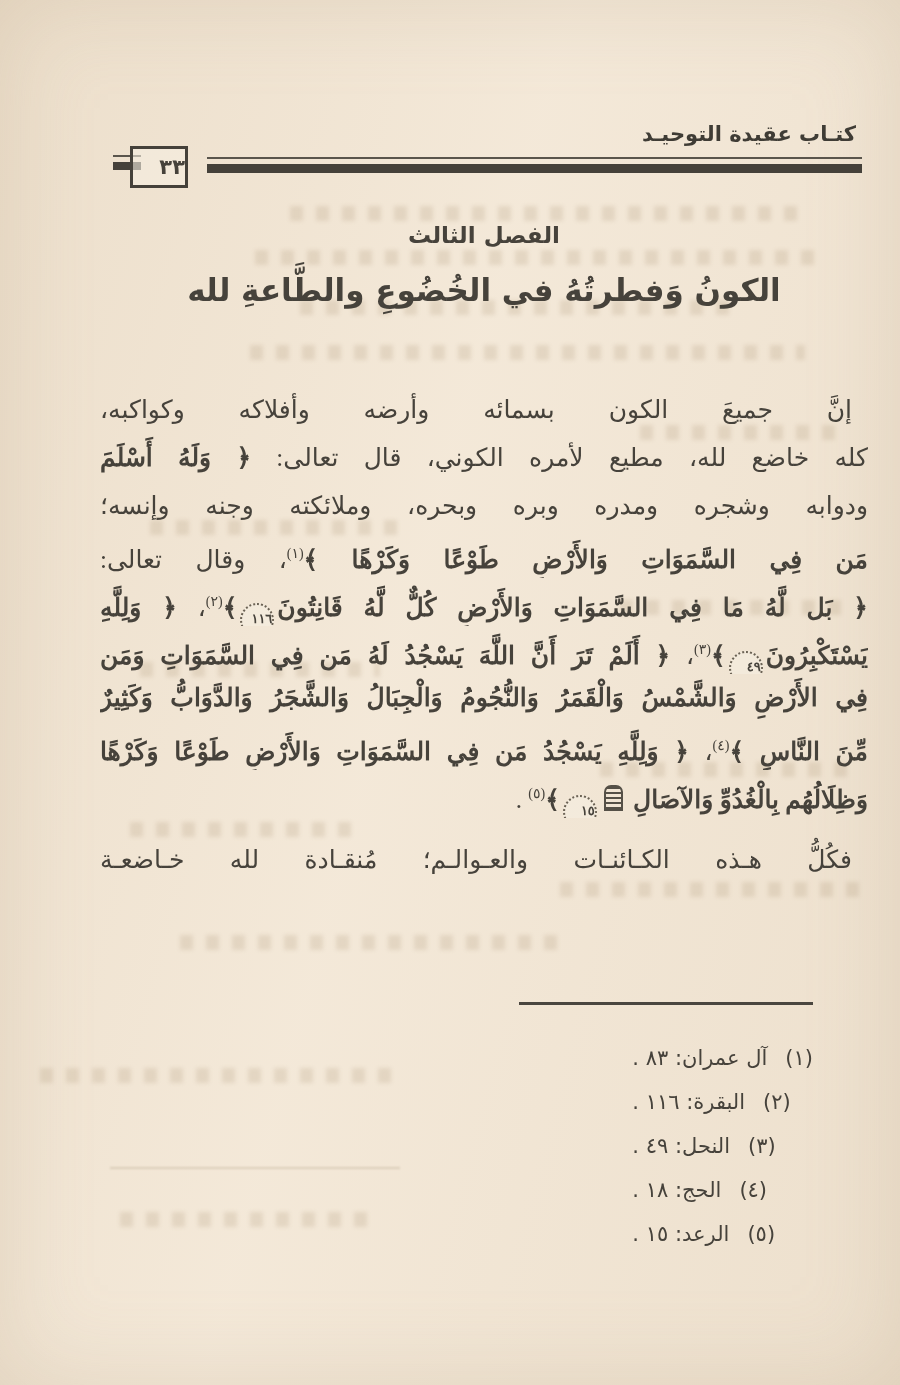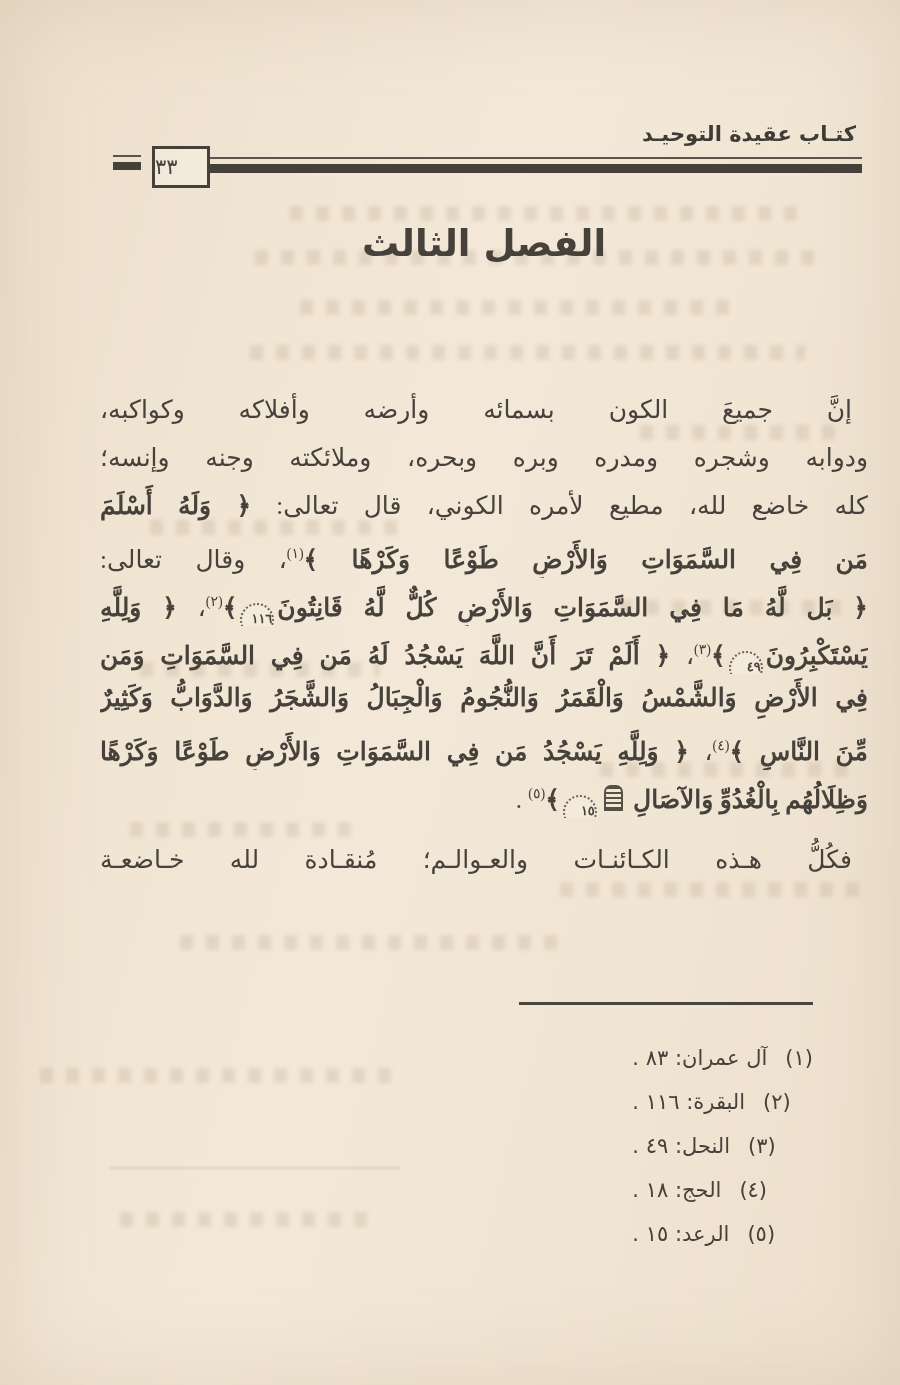--- a/index.html
+++ b/index.html
@@ -13,26 +13,26 @@
     color:var(--ink);
     direction:rtl;
   }
   
   .book-title{position:absolute; top:122px; right:44px; font-size:21px; font-weight:bold; color:#3f3c35;margin-left:7px;}
   .rule-thin{position:absolute; top:157px; right:38px; left:207px; height:2px; background:#5a554c;}
   .rule-thick{position:absolute; top:164px; right:38px; left:207px; height:9px; background:#45413a;}
   .rule-thin.short-left{top:155px; right:auto; left:113px; width:28px;}
   .rule-thick.short-left{top:162px; right:auto; left:113px; width:28px; height:8px;}
   .pagenum-box{
-    position:absolute; top:146px; left:152px; width:52px; height:36px;
-    border:3px solid #45413a; text-align:left; line-height:36px;
-    font-size:21px; font-weight:normal; background:rgba(245,238,225,.6);
+    position:absolute; top:146px; left:130px; width:52px; height:36px;
+    border:3px solid #45413a; text-align:right; line-height:36px;
+    font-size:21px; font-weight:bold; background:rgba(245,238,225,.6);
   }
   
-  .chapter-title{position:absolute; top:222px; left:100px; right:32px; text-align:center; font-size:37px; font-weight:bold;}
+  .chapter-title{position:absolute; top:222px; left:100px; right:32px; text-align:center; font-size:23px; font-weight:bold;}
   .chapter-subtitle{position:absolute; top:272px; left:100px; right:32px; text-align:center; font-size:31px; font-weight:bold;}
   
   .body{position:absolute; top:386px; left:100px; right:32px; font-size:25px;font-family:Liberation Serif, serif;}
   .bline{height:48px; line-height:48px; text-align:justify; text-align-last:justify; overflow:hidden;}
   .bline.short{text-align:right; text-align-last:right;}
   .bline.indent{padding-right:16px;}
   .bline.para{margin-top:18px;}
   .q{font-weight:bold;}
   .ref{font-size:14px; vertical-align:10px; font-weight:normal;}
   .aya{
@@ -79,25 +79,26 @@
   <div class="book-title">كتـاب عقيدة التوحيـد</div>
   <div class="rule-thin"></div>
   <div class="rule-thick"></div>
   <div class="rule-thin short-left"></div>
   <div class="rule-thick short-left"></div>
   <div class="pagenum-box">
     <span>٣٣</span>
   </div>
 
   <div class="chapter-title">الفصل الثالث</div>
+  <div class="chapter-subtitle">الكونُ وَفطرتُهُ في الخُضُوعِ والطَّاعةِ لله</div>
 
   <div class="body" id="body-text">
       <div class="bline indent"><span class="p">إنَّ جميعَ الكون بسمائه وأرضه وأفلاكه وكواكبه،</span></div>
+      <div class="bline"><span class="p">كله خاضع لله، مطيع لأمره الكوني، قال تعالى: </span><span class="q">﴿ وَلَهُ أَسْلَمَ</span></div>
       <div class="bline"><span class="p">ودوابه وشجره ومدره وبره وبحره، وملائكته وجنه وإنسه؛</span></div>
-      <div class="bline"><span class="p">كله خاضع لله، مطيع لأمره الكوني، قال تعالى: </span><span class="q">﴿ وَلَهُ أَسْلَمَ</span></div>
       <div class="bline"><span class="q">مَن فِي السَّمَوَاتِ وَالأَرْضِ طَوْعًا وَكَرْهًا ﴾</span><span class="ref">(١)</span><span class="p">، وقال تعالى:</span></div>
       <div class="bline"><span class="q">﴿ بَل لَّهُ مَا فِي السَّمَوَاتِ وَالأَرْضِ كُلٌّ لَّهُ قَانِتُونَ</span><span class="aya">١١٦</span><span class="q">﴾</span><span class="ref">(٢)</span><span class="p">، </span><span class="q">﴿ وَلِلَّهِ</span></div>
       <div class="bline"><span class="q">يَسْتَكْبِرُونَ</span><span class="aya">٤٩</span><span class="q">﴾</span><span class="ref">(٣)</span><span class="p">، </span><span class="q">﴿ أَلَمْ تَرَ أَنَّ اللَّهَ يَسْجُدُ لَهُ مَن فِي السَّمَوَاتِ وَمَن</span></div>
       <div class="bline"><span class="q">فِي الأَرْضِ وَالشَّمْسُ وَالْقَمَرُ وَالنُّجُومُ وَالْجِبَالُ وَالشَّجَرُ وَالدَّوَابُّ وَكَثِيرٌ</span></div>
       <div class="bline"><span class="q">مِّنَ النَّاسِ ﴾</span><span class="ref">(٤)</span><span class="p">، </span><span class="q">﴿ وَلِلَّهِ يَسْجُدُ مَن فِي السَّمَوَاتِ وَالأَرْضِ طَوْعًا وَكَرْهًا</span></div>
       <div class="bline short"><span class="q">وَظِلَالُهُم بِالْغُدُوِّ وَالآصَالِ </span><span class="sajdah"></span><span class="aya">١٥</span><span class="q">﴾</span><span class="ref">(٥)</span><span class="p"> .</span></div>
       <div class="bline para indent"><span class="p">فكُلُّ هـذه الكـائنـات والعـوالـم؛ مُنقـادة لله خـاضعـة</span></div>
     </div>
 
   <div class="fn-separator"></div>

